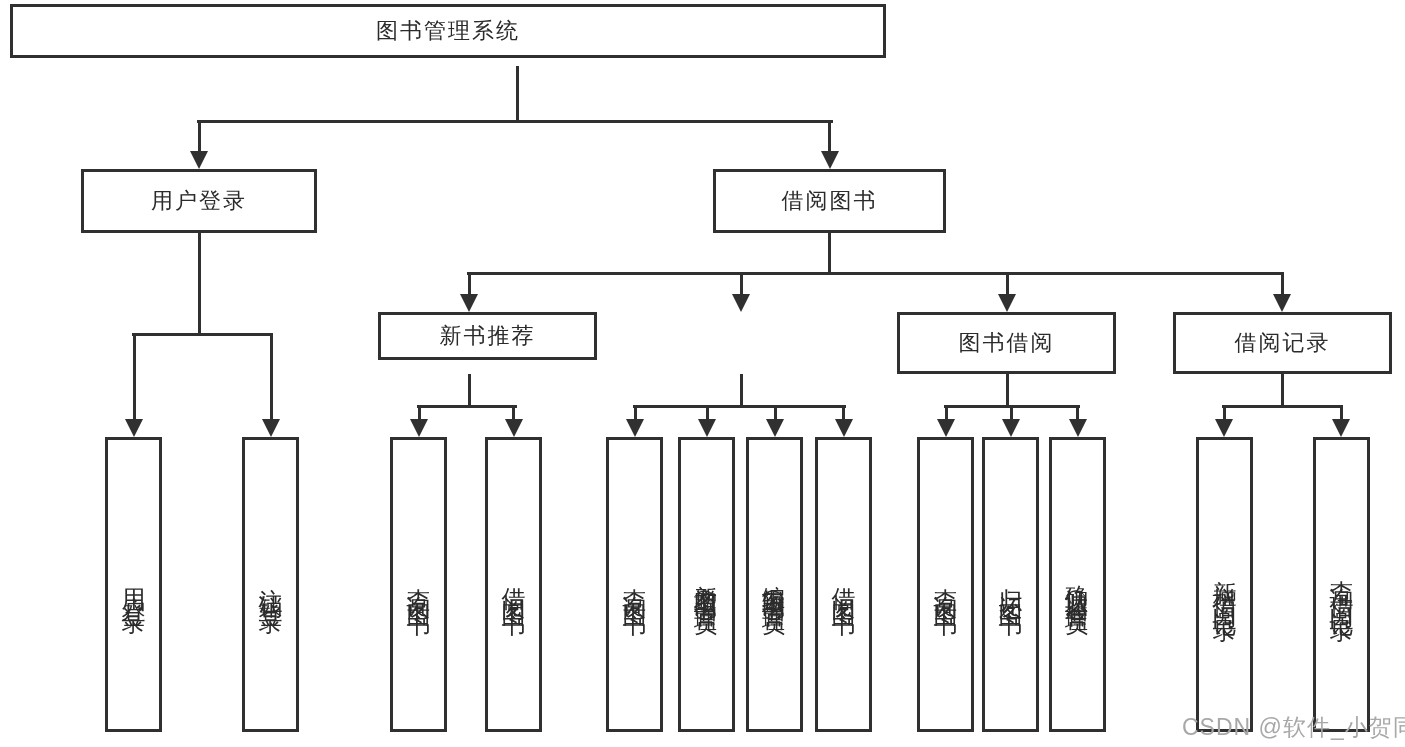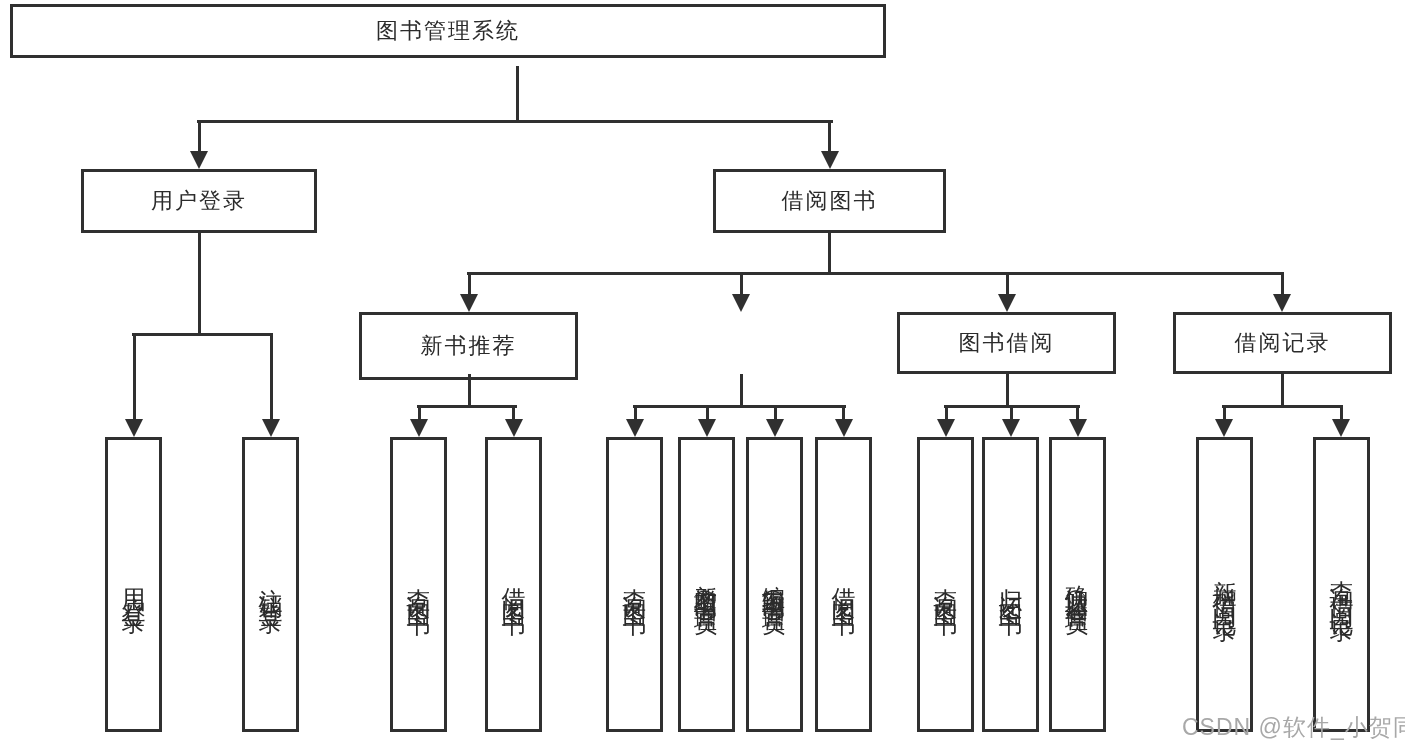--- a/index.html
+++ b/index.html
@@ -73,21 +73,21 @@
   <div class="hline" style="left:467px;top:272px;width:817px"></div>
   <div class="vline" style="left:468px;top:272px;height:22px"></div>
   <div class="arrow" style="left:460px;top:294px"></div>
   <div class="vline" style="left:740px;top:272px;height:22px"></div>
   <div class="arrow" style="left:732px;top:294px"></div>
   <div class="vline" style="left:1006px;top:272px;height:22px"></div>
   <div class="arrow" style="left:998px;top:294px"></div>
   <div class="vline" style="left:1281px;top:272px;height:22px"></div>
   <div class="arrow" style="left:1273px;top:294px"></div>
 
-  <div class="hbox" style="left:359px;top:312px;width:219px;height:68px">新书推荐</div>
+  <div class="hbox" style="left:378px;top:312px;width:219px;height:48px">新书推荐</div>
   <div class="hbox" style="left:897px;top:312px;width:219px;height:62px">图书借阅</div>
   <div class="hbox" style="left:1173px;top:312px;width:219px;height:62px">借阅记录</div>
 
   <div class="vline" style="left:468px;top:374px;height:34px"></div>
   <div class="hline" style="left:417px;top:405px;width:100px"></div>
   <div class="vline" style="left:418px;top:405px;height:14px"></div>
   <div class="arrow" style="left:410px;top:419px"></div>
   <div class="vline" style="left:512px;top:405px;height:14px"></div>
   <div class="arrow" style="left:505px;top:419px"></div>
 

